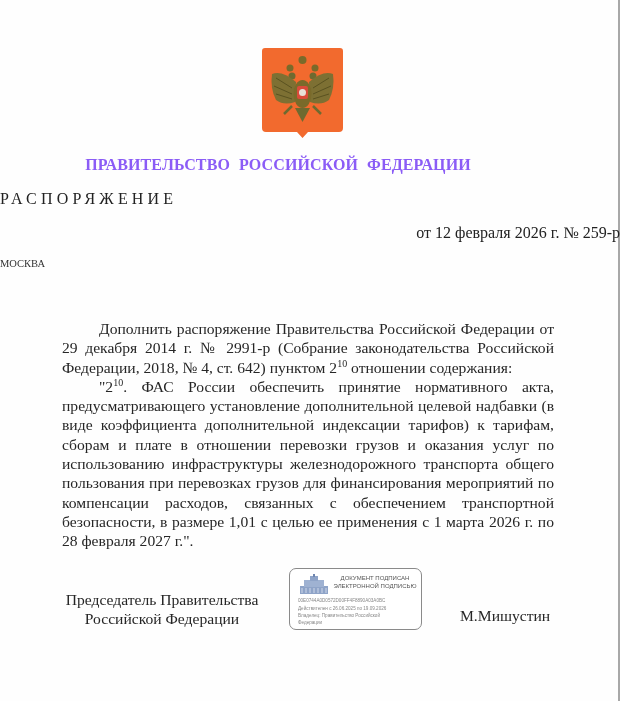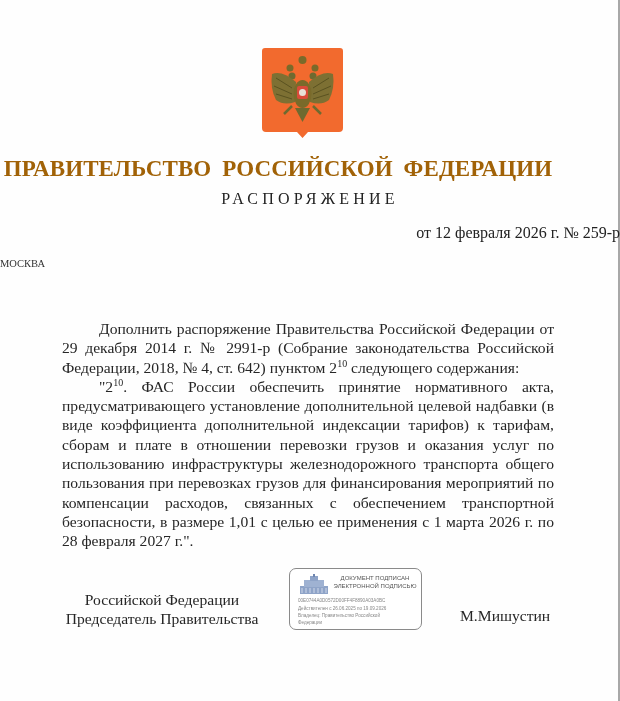--- a/index.html
+++ b/index.html
@@ -4,24 +4,24 @@
   <style>
     html, body { margin: 0; padding: 0; }
     body {
       width: 620px; height: 701px; background: #fefefe; position: relative; overflow: hidden;
       font-family: "Liberation Serif", "DejaVu Serif", serif; color: #1a1a1a;
     }
     .right-edge { position: absolute; right: 0; top: 0; width: 2px; height: 701px; background: #a8a8a8; }
     .emblem { position: absolute; left: 262px; top: 48px; width: 81px; height: 90px; }
     .title {
       position: absolute; left: 0; width: 556px; top: 156px; text-align: center;
-      font-weight: bold; font-size: 23px; letter-spacing: 0.1px; word-spacing: 5px; color: #a16207;
+      font-weight: bold; font-size: 16px; letter-spacing: 0.1px; word-spacing: 5px; color: #8b5cf6;
     }
     .doc-type {
-      position: absolute; left: 0; width: 620px; top: 190px; text-align: center;
+      position: absolute; left: 0; width: 620px; top: 190px; 
       font-size: 16px; letter-spacing: 4.2px; color: #222;
     }
     .doc-date {
       position: absolute; left: 0; width: 620px; top: 224px; text-align: right;
       font-size: 16px; color: #222;
     }
     .city {
       position: absolute; left: 0; width: 620px; top: 258px; 
       font-size: 10.5px; color: #333;
     }
@@ -81,27 +81,27 @@
   <path d="M33 60 L40.5 74 L48 60 Z" fill="#6e6a30"></path>
   <path d="M30 58 L22 66 M51 58 L59 66" stroke="#6e6a30" stroke-width="2.5"></path>
 </svg>
 
 <div class="title">ПРАВИТЕЛЬСТВО РОССИЙСКОЙ ФЕДЕРАЦИИ</div>
 <div class="doc-type">РАСПОРЯЖЕНИЕ</div>
 <div class="doc-date">от 12 февраля 2026 г. № 259-р</div>
 <div class="city">МОСКВА</div>
 
 <div class="body-text">
-  <p><span>Дополнить распоряжение Правительства Российской Федерации от 29 декабря 2014 г. № 2991-р (Собрание законодательства Российской Федерации, 2018, № 4, ст. 642) пунктом 2</span><sup>10</sup><span> следующего содержания:</span></p>
+  <p><span>Дополнить распоряжение Правительства Российской Федерации от 29 декабря 2014 г. № 2991-р (Собрание законодательства Российской Федерации, 2018, № 4, ст. 642) пунктом 2</span><sup>10</sup><span> отношении содержания:</span></p>
   <p><span>"2</span><sup>10</sup><span>. ФАС России обеспечить принятие нормативного акта, предусматривающего установление дополнительной целевой надбавки (в виде коэффициента дополнительной индексации тарифов) к тарифам, сборам и плате в отношении перевозки грузов и оказания услуг по использованию инфраструктуры железнодорожного транспорта общего пользования при перевозках грузов для финансирования мероприятий по компенсации расходов, связанных с обеспечением транспортной безопасности, в размере 1,01 с целью ее применения с 1 марта 2026 г. по 28 февраля 2027 г.".</span></p>
 </div>
 
 <div class="sign-left">
+  <div>Председатель Правительства</div>
   <div>Российской Федерации</div>
-  <div>Председатель Правительства</div>
 </div>
 
 <div class="stamp">
   <svg class="logo" viewBox="0 0 28 20">
     <rect x="0" y="12" width="28" height="8" fill="#8fa4c8"></rect>
     <rect x="4" y="6" width="20" height="7" fill="#9fb2d2"></rect>
     <rect x="10" y="2" width="8" height="5" fill="#8fa4c8"></rect>
     <rect x="13" y="0" width="2" height="3" fill="#6f86b0"></rect>
     <path d="M2 14 V19 M6 14 V19 M10 14 V19 M14 14 V19 M18 14 V19 M22 14 V19 M26 14 V19" stroke="#dfe6f2" stroke-width="0.8"></path>
   </svg>

